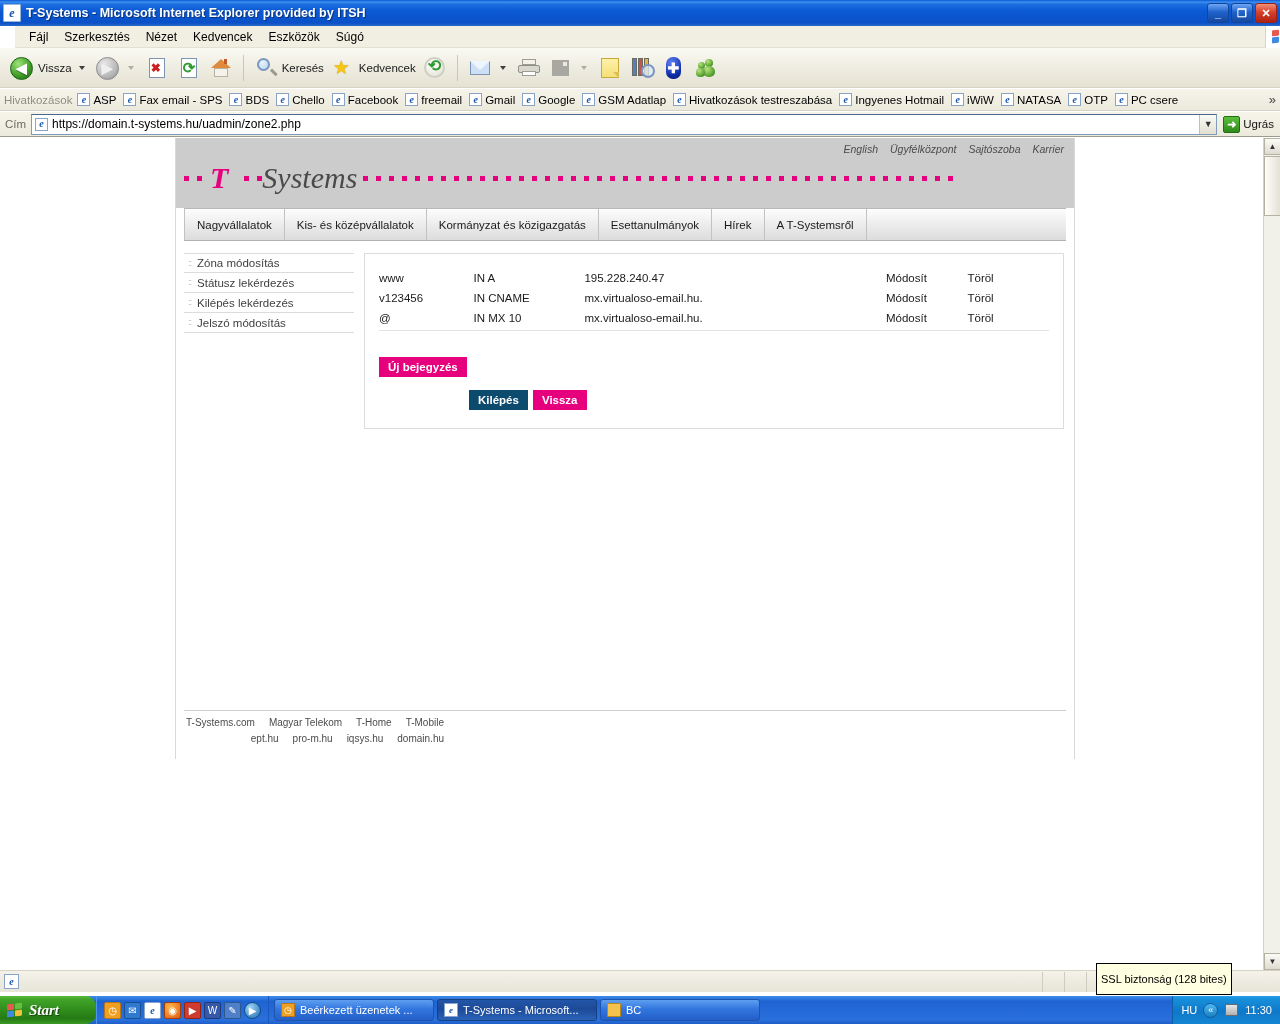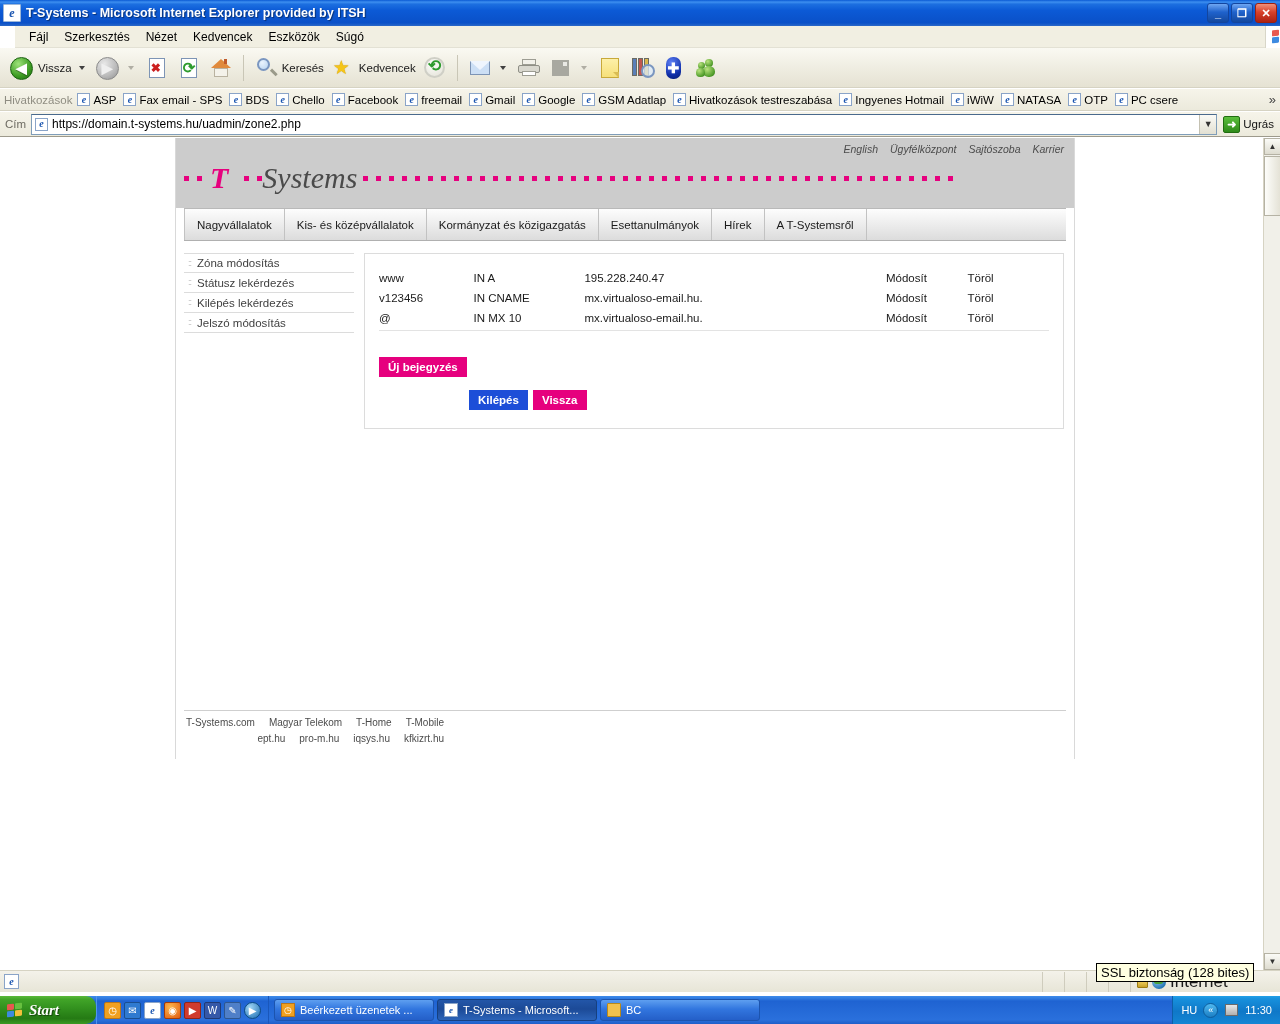--- a/index.html
+++ b/index.html
@@ -232,21 +232,21 @@
   td.c-mod{width:50px;}
   td.c-del{width:50px;}
   .zone-rule { border-bottom:1px solid #e3e3e3; height:1px; margin-top:2px;}
 
   .btn {
     display:inline-flex; align-items:center; justify-content:center;
     font-size:11.5px; font-weight:bold; color:#ffffff;
     padding:3px 9px; border:0; line-height:14px;
   }
   .btn.magenta { background:#e6007e; }
-  .btn.grey { background:#1d4ed8; }
+  .btn.grey { background:#0c4a6e; }
   .btn-row-1 { margin-top:26px; }
   .btn-row-2 { margin-top:13px; padding-left:90px; display:flex; gap:5px; }
 
   .site-foot {
     border-top:1px solid #cfcfcf; margin:14px 8px 0 8px; padding:6px 2px 10px 2px;
     display:flex; font-size:10px; color:#4c4c4c; background:#fff;
   }
   .foot-left { display:flex; gap:16px; flex:1; }
   .foot-right { text-align:left; }
   .foot-right .fr-row { display:flex; gap:14px; justify-content:flex-end; margin-bottom:5px;}
@@ -264,22 +264,22 @@
   .sb-seg { width:22px; height:20px; border-left:1px solid #cfccbd; }
   .sb-zone { width:150px; height:20px; border-left:1px solid #cfccbd; display:flex; align-items:center; gap:4px; padding-left:6px; }
   .lock { width:11px;height:13px;position:relative;flex:none;}
   .lock .shk{position:absolute;left:2.5px;top:0;width:6px;height:6px;border:1.8px solid #c9a227;border-bottom:0;border-radius:3px 3px 0 0;}
   .lock .bd{position:absolute;left:0;top:5px;width:11px;height:8px;background:linear-gradient(to bottom,#f2d264,#c9a227);border:1px solid #9c7c12;border-radius:1px;}
   .globe { width:14px;height:14px;border-radius:50%;background:radial-gradient(circle at 35% 30%,#9fd2f5,#2a7ab8 70%,#1c5a8c);flex:none;position:relative;}
   .globe:after{content:"";position:absolute;left:2px;top:4px;width:9px;height:5px;background:#4aa33c;border-radius:40%;}
   .sb-text { font-size:17px; color:#1a1a1a; }
   .tooltip {
     position:absolute; left:1096px; top:963px;
-    background:#ffffe1; border:1px solid #000; padding:1px 4px;
-    font-size:13px; color:#000; white-space:nowrap;
+    background:#ffffe1; border:1px solid #000; padding:9px 4px;
+    font-size:11px; color:#000; white-space:nowrap;
   }
 
   
   .taskbar {
     position:absolute; left:0; top:996px; width:1280px; height:28px;
     background:linear-gradient(to bottom,#3f8cea 0%,#2f7ae0 9%,#1f63d2 18%,#2a70dc 85%,#1e5ec8 100%);
     display:flex; align-items:center;
   }
   .start {
     height:28px; width:96px; flex:none;
@@ -682,21 +682,21 @@
         <div class="fr-row">
           <span>T-Systems.com</span>
           <span>Magyar Telekom</span>
           <span>T-Home</span>
           <span>T-Mobile</span>
         </div>
         <div class="fr-row">
           <span>ept.hu</span>
           <span>pro-m.hu</span>
           <span>iqsys.hu</span>
-          <span>kfkizrt.hu</span>
+          <span>domain.hu</span>
         </div>
       </div>
     </div>
 
   </div>
 </div>
 
 <div class="vscroll">
   <div class="vs-btn">▲</div>
   <div class="vs-thumb"></div>

